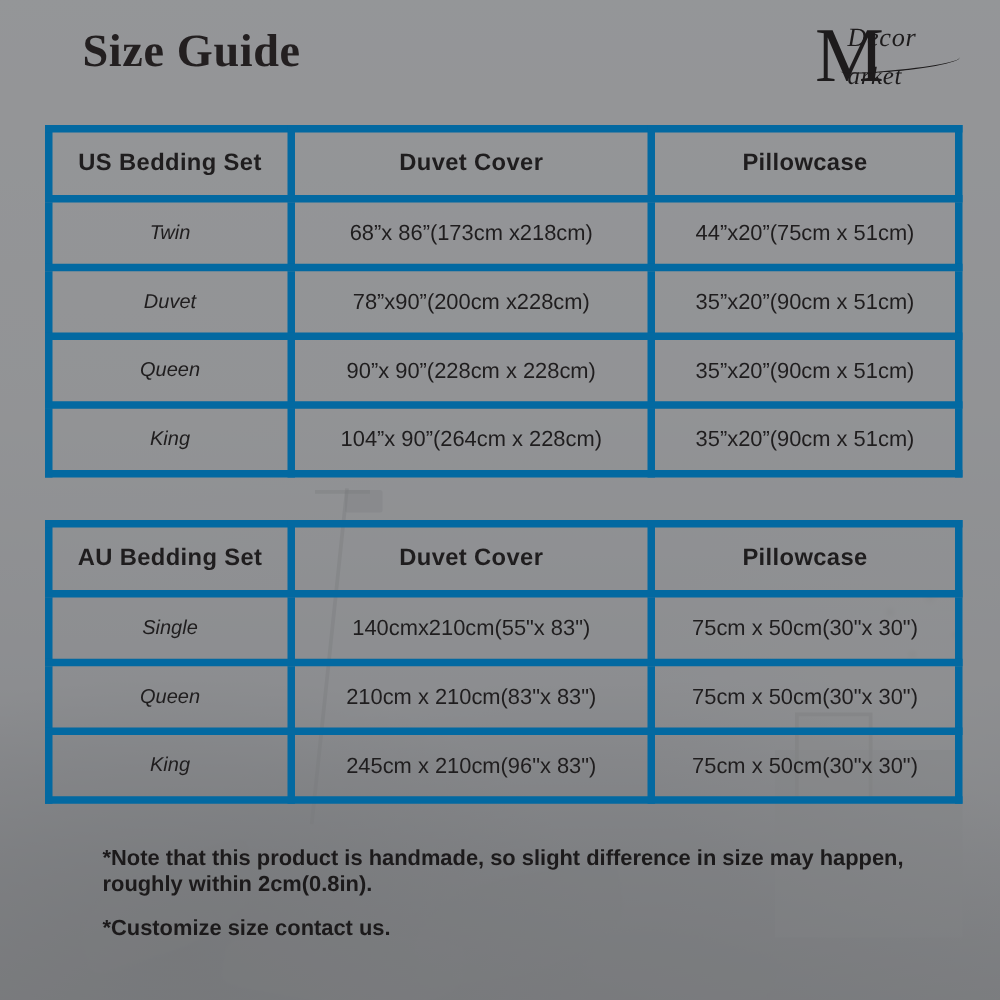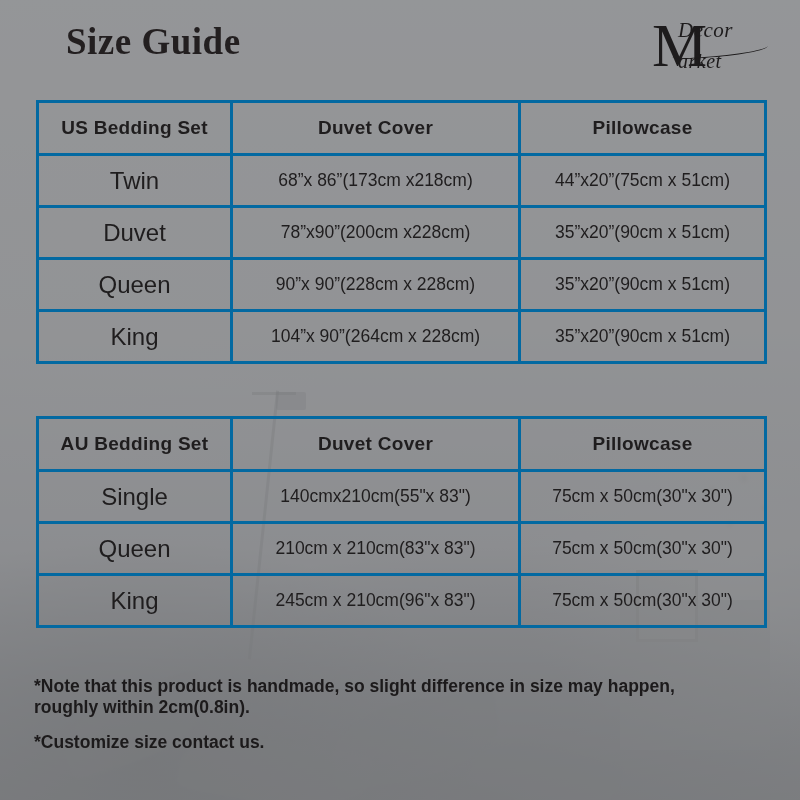--- a/index.html
+++ b/index.html
@@ -159,21 +159,21 @@
     position: absolute;
     border-collapse: collapse;
     table-layout: fixed;
     width: 728px;
     left: 36px;
   }
   table.us-table { top: 100px; }
   table.au-table { top: 416px; }
 
   table.size-table td, table.size-table th {
-    border: 3px solid #0369a1;
+    border: 6px solid #0369a1;
     text-align: center;
     color: #1f1d1e;
     font-family: "Liberation Sans", sans-serif;
     padding: 0;
   }
   table.size-table col.c1 { width: 194px; }
   table.size-table col.c2 { width: 288px; }
   table.size-table col.c3 { width: 246px; }
 
   table.size-table thead th {
@@ -181,35 +181,37 @@
     font-size: 19px;
     font-weight: bold;
     letter-spacing: .3px;
   }
   table.size-table tbody td {
     height: 49px;
     font-size: 17.5px;
     font-weight: normal;
   }
   table.size-table tbody td.label {
-    font-size: 24px;
+    font-size: 16px;
+    font-style: italic;
   }
 
   .notes {
     position: absolute;
     left: 34px;
     top: 676px;
     width: 740px;
     color: #1c1a1b;
   }
   .note-line {
     font-family: "Liberation Sans", sans-serif;
     font-weight: bold;
     font-size: 17.5px;
     line-height: 21px;
+    margin-left: 48px;
   }
   .note-2 {
     margin-top: 14px;
   }
 </style>
 </head>
 <body>
 
 <div class="page">
 

